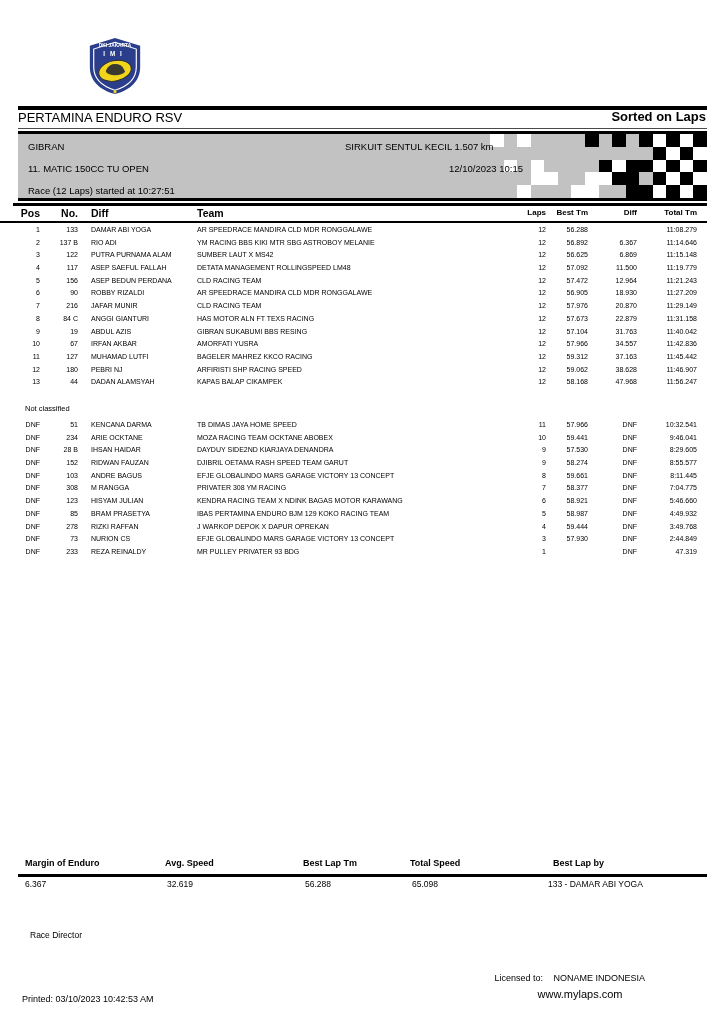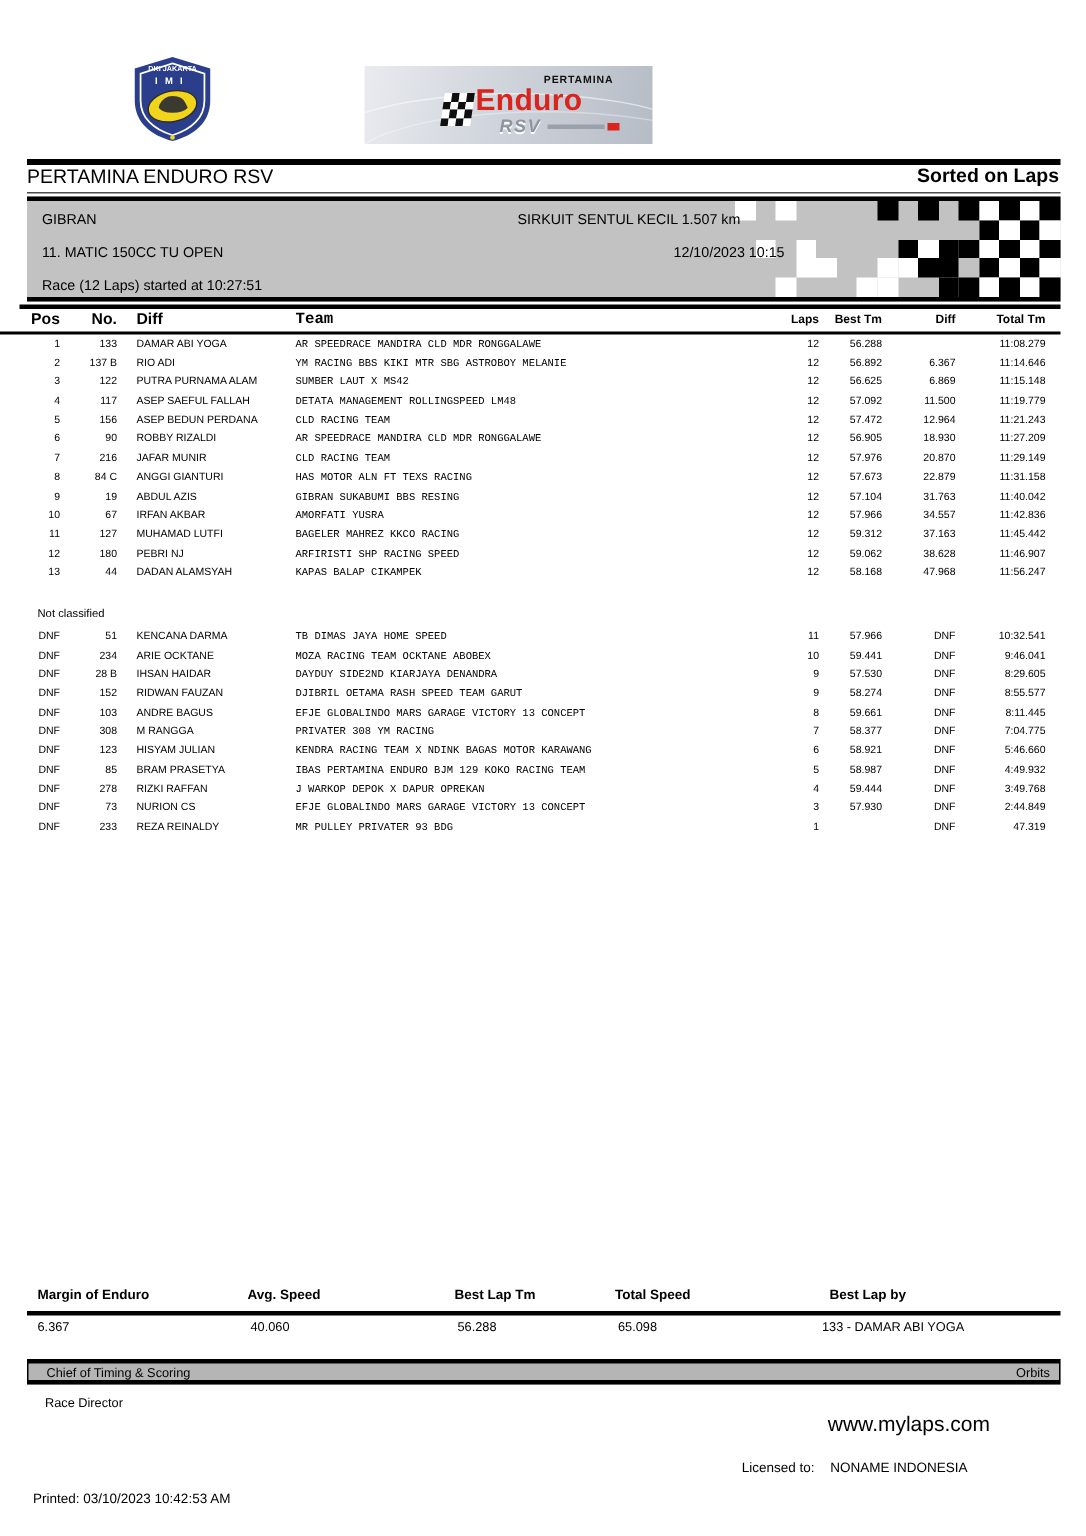--- a/index.html
+++ b/index.html
@@ -76,21 +76,21 @@
   .tgrid {
     left:-6px; display:grid;
     grid-template-columns:46px 38px 114px 318px 36px 42px 49px 60px;
   }
   #thead { top:204px; height:17px; align-items:center; }
   #thead .hc { font-weight:bold; white-space:nowrap; }
   #thead .big   { font-size:10.5px; }
   #thead .small { font-size:8px; }
   .c-pos,.c-no,.c-laps,.c-best,.c-diff,.c-total { text-align:right; }
   .c-name { text-align:left; padding-left:13px; }
-  .c-team { text-align:left; padding-left:5px;font-family:Liberation Mono, monospace; }
+  .c-team { text-align:left; padding-left:5px; }
   #classified-rows     { top:224px; left:-6px; width:703px; }
   #not-classified-rows { top:419px; left:-6px; width:703px; }
   .trow {
     display:grid; grid-template-columns:46px 38px 114px 318px 36px 42px 49px 60px;
     height:12.7px; line-height:12.7px;
   }
   .trow .cell { font-size:7px; white-space:nowrap; overflow:visible; }
   #not-classified-label { left:25px; top:404px; font-size:7.5px; }
 
   
@@ -101,21 +101,21 @@
   
   #footer-bar {
     left:18px; top:906px; width:689px; height:17px;
     background:var(--footer-bar-gray,#b5b5b5);
     border:1.5px solid #000; border-top-width:3px; border-bottom-width:3px;
   }
   #footer-bar .fl { position:absolute; top:1px; font-size:8.5px; }
   #chief-label  { left:12px; }
   #orbits-label { right:6px; }
   #race-director { left:30px; top:930px; font-size:8.5px; }
-  #website       { left:500px; top:941px; width:160px; text-align:right; font-size:14px; }
+  #website       { left:500px; top:988px; width:160px; text-align:center; font-size:11px; }
   #licensed      { left:400px; top:973px; width:245px; text-align:right; font-size:9px; }
   #licensed span { display:inline; }
   #licensed .val { margin-left:8px; }
   #printed       { left:22px; top:994px; font-size:9px; }
 </style>
 </head>
 <body>
 
 <div id="page">
 
@@ -124,47 +124,20 @@
       <path d="M32 2 L58 10 V32 C58 47 47 56 32 60 C17 56 6 47 6 32 V10 Z" fill="#2b3e8c"></path>
       <path d="M32 6.5 L54 13.5 V32 C54 44 45 52 32 56 C19 52 10 44 10 32 V13.5 Z" fill="none" stroke="#fff" stroke-width="1.2"></path>
       <text x="32" y="11.5" font-size="5" fill="#ffffff" text-anchor="middle" font-weight="bold">DKI JAKARTA</text>
       <text x="32" y="21" font-size="6.5" fill="#ffffff" text-anchor="middle" letter-spacing="5" font-weight="bold">IMI</text>
       <ellipse cx="32" cy="36" rx="17" ry="10.5" fill="#f1d51c" stroke="#2d2d2d" stroke-width="1" transform="rotate(-12 32 36)"></ellipse>
       <path d="M23 35 q3 -6 9 -6 q7 0 9 5 l1.5 3 q-3 3.5 -10.5 3.5 q-7 0 -9.5 -3.5 z" fill="#3a3a30"></path>
       <circle cx="32" cy="57.5" r="1.6" fill="#f1d51c"></circle>
     </svg>
   </div>
 
-  <div class="abs" id="banner-logo">
-    <div class="swoosh"></div>
-    <div class="swoosh2"></div>
-    <div class="pertamina-word">PERTAMINA</div>
-    <div class="logo-flag">
-      <i></i>
-        <i></i>
-        <i></i>
-        <i></i>
-        <i></i>
-        <i></i>
-        <i></i>
-        <i></i>
-      <i></i>
-        <i></i>
-        <i></i>
-        <i></i>
-        <i></i>
-        <i></i>
-        <i></i>
-        <i></i>
-    </div>
-    <div class="enduro-word">Enduro</div>
-    <div class="rsv-word">RSV</div>
-    <div class="rsv-sub"></div>
-    <div class="rsv-red"></div>
-  </div>
 
   <div class="abs" id="rule-top"></div>
   <div class="abs" id="event-title">PERTAMINA ENDURO RSV</div>
   <div class="abs" id="sorted-on">Sorted on Laps</div>
   <div class="abs" id="rule-thin"></div>
 
   <div class="abs" id="info-box">
     <div id="checker">
         <i style="background: rgb(255, 255, 255);"></i>
         <i style="background: transparent;"></i>
@@ -513,29 +486,25 @@
       </div>
     </div>
 
   <div class="stat-h" style="left:25px">Margin of Enduro</div>
   <div class="stat-h" style="left:165px">Avg. Speed</div>
   <div class="stat-h" style="left:303px">Best Lap Tm</div>
   <div class="stat-h" style="left:410px">Total Speed</div>
   <div class="stat-h" style="left:553px">Best Lap by</div>
   <div class="abs" id="stats-rule"></div>
   <div class="stat-v" style="left:25px">6.367</div>
-  <div class="stat-v" style="left:167px">40.060</div>
+  <div class="stat-v" style="left:167px">32.619</div>
   <div class="stat-v" style="left:305px">56.288</div>
   <div class="stat-v" style="left:412px">65.098</div>
   <div class="stat-v" style="left:548px">133 - DAMAR ABI YOGA</div>
 
-  <div class="abs" id="footer-bar">
-    <div class="fl" id="chief-label">Chief of Timing &amp; Scoring</div>
-    <div class="fl" id="orbits-label">Orbits</div>
-  </div>
   <div class="abs" id="race-director">Race Director</div>
   <div class="abs" id="website">www.mylaps.com</div>
   <div class="abs" id="licensed">
     <span>Licensed to:</span>
     <span class="val">NONAME INDONESIA</span>
   </div>
   <div class="abs" id="printed">Printed: 03/10/2023 10:42:53 AM</div>
 
 </div>
 

